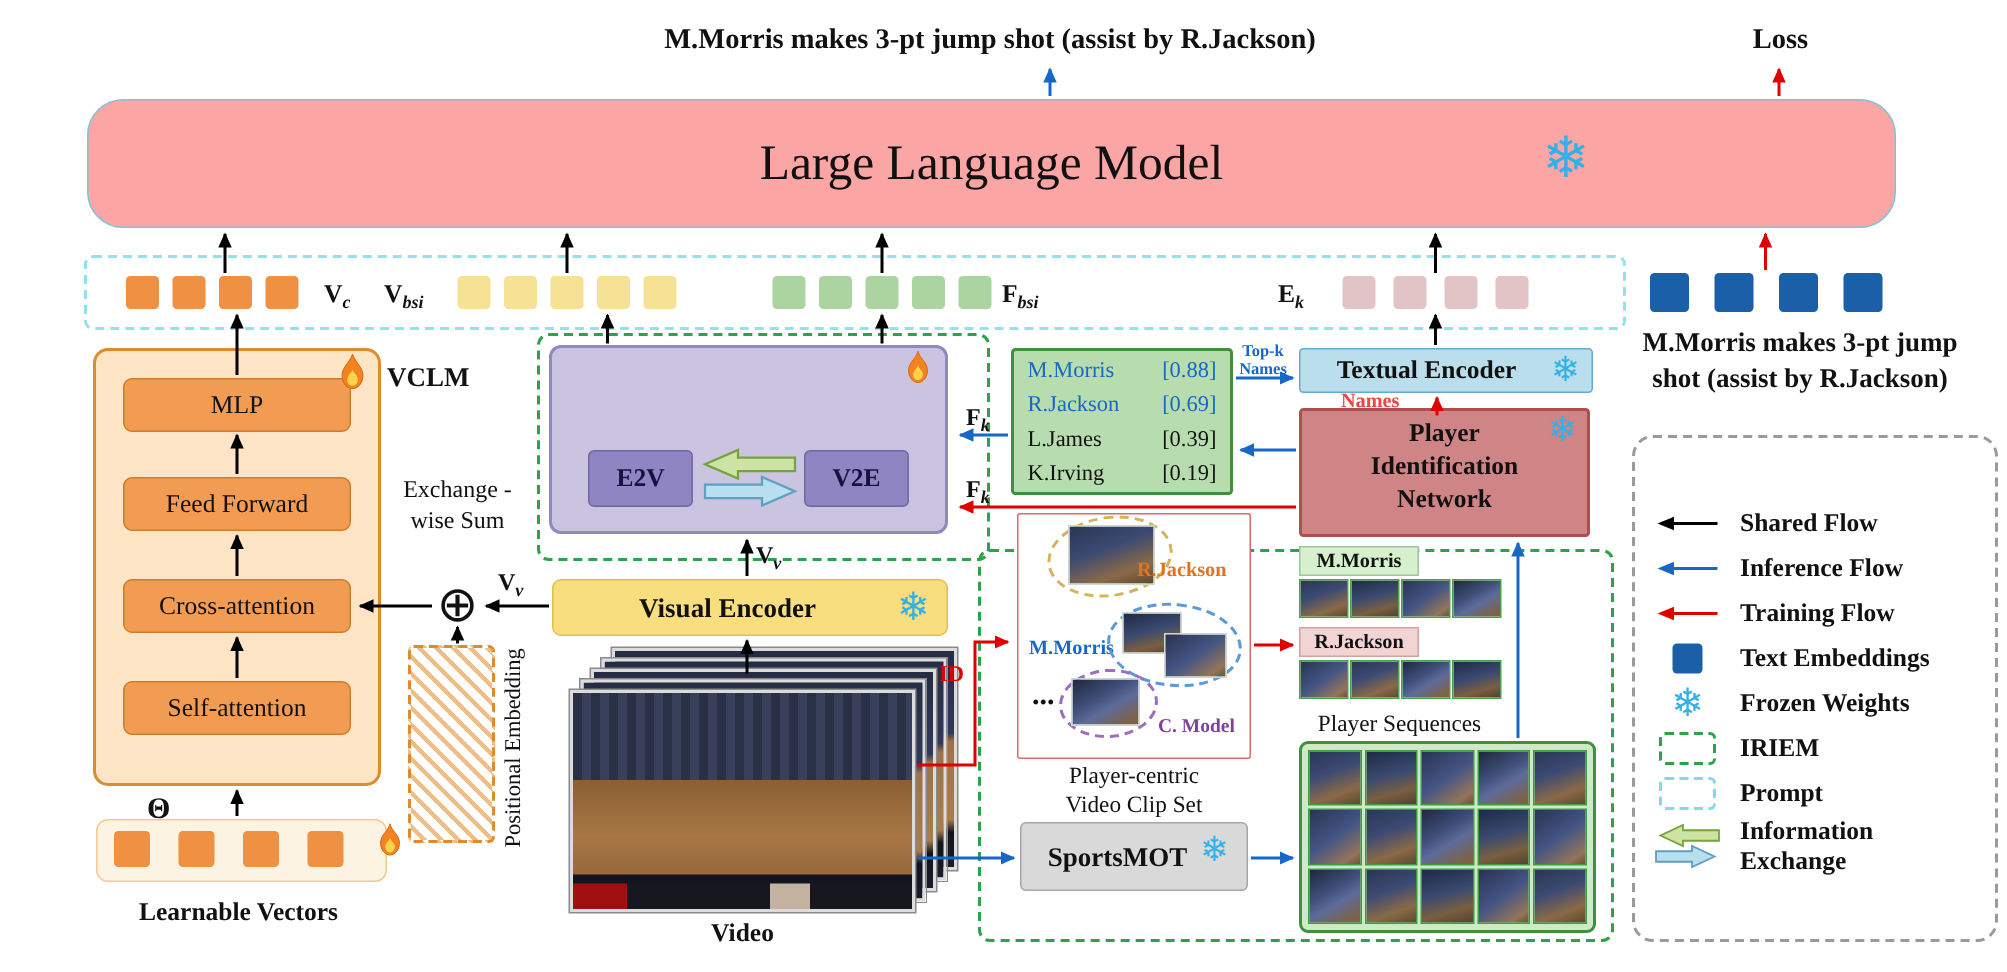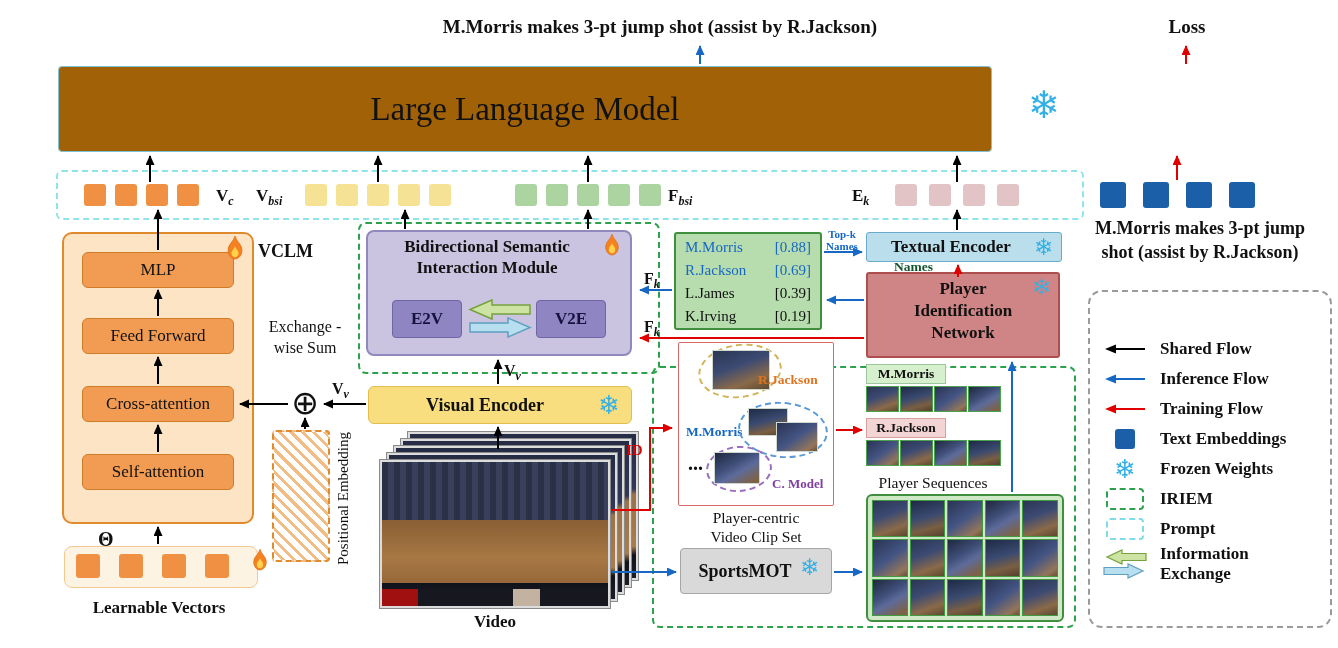--- a/index.html
+++ b/index.html
@@ -48,21 +48,21 @@
 
 <div class="canvas">
 
   <div class="abs" style="left:56px;top:170px;width:1028px;height:50px;border:2px dashed #8fe3ea;border-radius:6px"></div>
   <div class="abs" style="left:358px;top:222px;width:302px;height:152px;border:2.5px dashed #2ca24c;border-radius:8px"></div>
   <div class="abs" style="left:652px;top:366px;width:424px;height:262px;border:2.5px dashed #2ca24c;border-radius:8px"></div>
 
   <div class="abs ctr bold" style="left:400px;top:16px;width:520px;font-size:19px">M.Morris makes 3-pt jump shot (assist by R.Jackson)</div>
   <div class="abs ctr bold" style="left:1152px;top:16px;width:70px;font-size:19px">Loss</div>
 
-  <div class="box ctr" style="left:58px;top:66px;width:934px;height:86px;background:#a16207;border:1.5px solid #7fc2d6;border-radius:4px">
+  <div class="box ctr" style="left:58px;top:66px;width:1206px;height:86px;background:#fca5a5;border:1.5px solid #7fc2d6;border-radius:24px">
     <span style="font-size:33px">Large Language Model</span>
   </div>
   <span class="snow" style="left:1028px;top:86px;font-size:38px">❄</span>
 
   <i class="chip" style="left:84px;top:184px;background:#ef9043"></i>
   <i class="chip" style="left:115px;top:184px;background:#ef9043"></i>
   <i class="chip" style="left:146px;top:184px;background:#ef9043"></i>
   <i class="chip" style="left:177px;top:184px;background:#ef9043"></i>
   <span class="mlabel" style="left:216px;top:186px">
     <span>V</span><sub class="sub">c</sub>
@@ -141,21 +141,20 @@
   <div class="vframe" style="left:394px;top:446px"></div>
   <div class="vframe" style="left:387px;top:453px"></div>
   <div class="vframe" style="left:380px;top:460px">
     <div class="vf-stands"></div>
     <div class="vf-court"></div>
     <div class="vf-bar"></div>
   </div>
   <div class="abs ctr bold" style="left:380px;top:612px;width:230px;font-size:17px">Video</div>
 
   <div class="box" style="left:366px;top:230px;width:266px;height:126px;background:#cbc4e0;border:2px solid #9188bd;border-radius:8px"></div>
-  <div class="abs ctr bold" style="left:372px;top:236px;width:230px;font-size:17px;line-height:21px">Bidirectional Semantic Interaction Module</div>
   <span class="abs" style="left:602px;top:233px">
     <svg width="20" height="24" viewBox="0 0 24 28">
         <path d="M12 1 C13.5 7 19 9.5 19.5 15.5 C20 21.5 16 26 12 26 C8 26 4 21.5 4.5 15.5 C5 9.5 10.5 7 12 1 Z" fill="#f58220" stroke="#d86a10" stroke-width="0.8"></path>
         <path d="M12 12 C12.8 15 15.5 16 15.8 19 C16.1 22 14 24 12 24 C10 24 7.9 22 8.2 19 C8.5 16 11.2 15 12 12 Z" fill="#ffd24d"></path>
       </svg>
   </span>
   <div class="box ctr bold" style="left:392px;top:300px;width:70px;height:38px;background:#8f85c2;border:1.5px solid #6f66a6;border-radius:4px;font-size:17px;color:#15123f">E2V</div>
   <div class="box ctr bold" style="left:536px;top:300px;width:70px;height:38px;background:#8f85c2;border:1.5px solid #6f66a6;border-radius:4px;font-size:17px;color:#15123f">V2E</div>
 
   <div class="box" style="left:674px;top:232px;width:148px;height:98px;background:#b7dcae;border:2px solid #3f8f3f;border-radius:3px;padding-top:2px">
@@ -245,21 +244,21 @@
   <span class="mlabel" style="left:504px;top:362px;font-size:16px">
     <span>V</span><sub class="sub">v</sub>
   </span>
   <span class="mlabel" style="left:644px;top:270px;font-size:16px">
     <span>F</span><sub class="sub">k</sub>
   </span>
   <span class="mlabel" style="left:644px;top:318px;font-size:16px">
     <span>F</span><sub class="sub">k</sub>
   </span>
   <div class="abs ctr bold" style="left:820px;top:229px;width:44px;font-size:11px;line-height:11.5px;color:#1668c4">Top-k Names</div>
-  <span class="abs bold" style="left:894px;top:259px;font-size:13.5px;color:#14532d">Names</span>
+  <span class="abs bold" style="left:894px;top:259px;font-size:13.5px;color:#ef4444">Names</span>
   <span class="abs bold" style="left:626px;top:442px;font-size:15px;color:#e00000">ID</span>
 
   <div class="legend">
     <div class="lg-row">
       <span class="lg-ic">
         <svg width="44" height="12">
             <line x1="42" y1="6" x2="11" y2="6" stroke="#000" stroke-width="2"></line>
             <path d="M13,1.5 2,6 13,10.5z" fill="#000"></path>
           </svg>
       </span>

